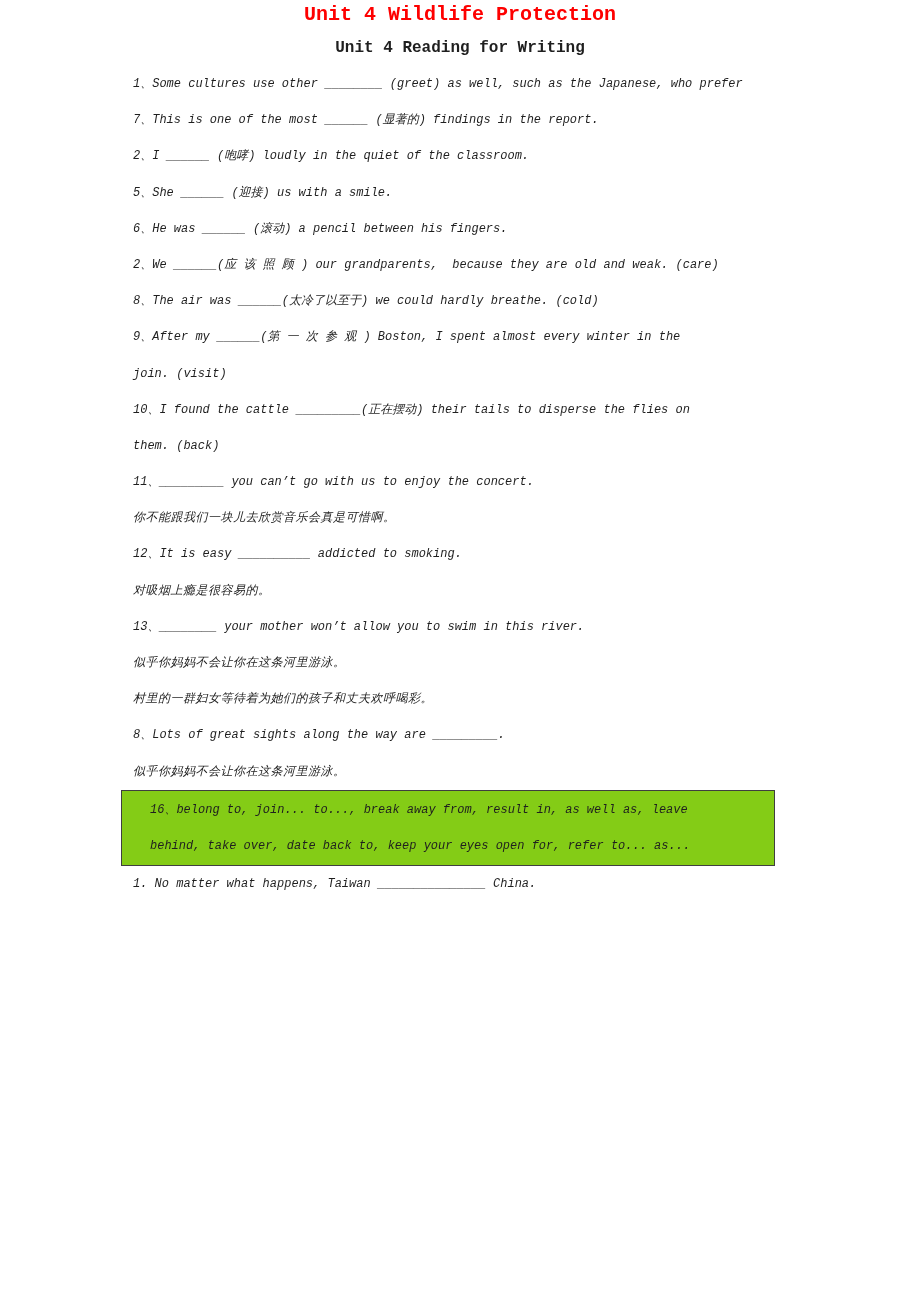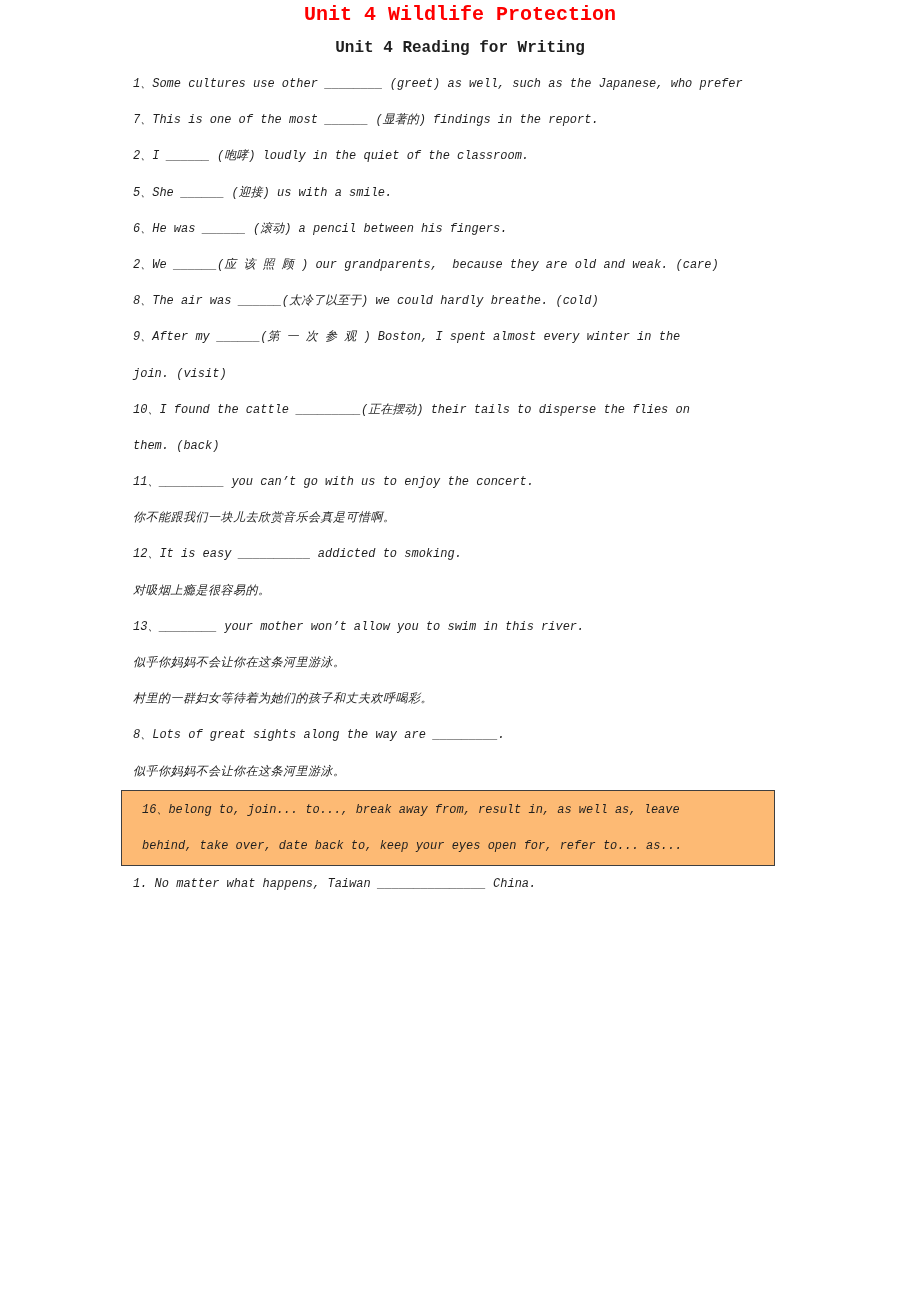--- a/index.html
+++ b/index.html
@@ -44,22 +44,22 @@
     overflow: visible;
   }
   .line.zh {
     letter-spacing: 0.5px;
   }
   .phrase-bank {
     box-sizing: border-box;
     width: 654px;
     margin-left: -12px;
     border: 1px solid #3f3f3f;
-    padding: 1px 6px 1px 20px;
-    background: #fdba74;
+    padding: 1px 6px 1px 28px;
+    background: #84cc16;
   }
 </style>
 </head>
 <body>
 
 <div class="doc" style="background: rgb(255, 255, 255); color: rgb(31, 31, 31);">
 
   <div class="title" style="color: rgb(254, 0, 0);">Unit 4 Wildlife Protection</div>
 
   <div class="subtitle">Unit 4 Reading for Writing</div>

